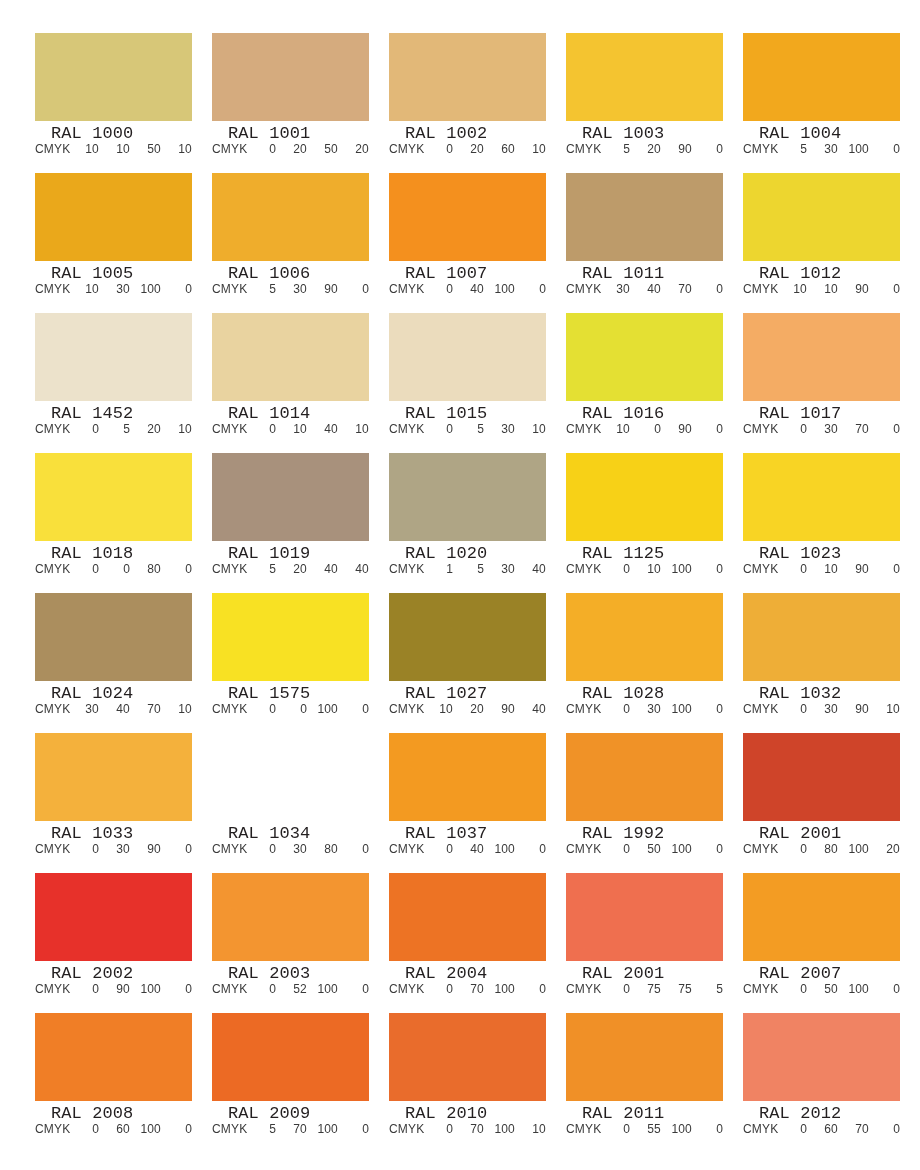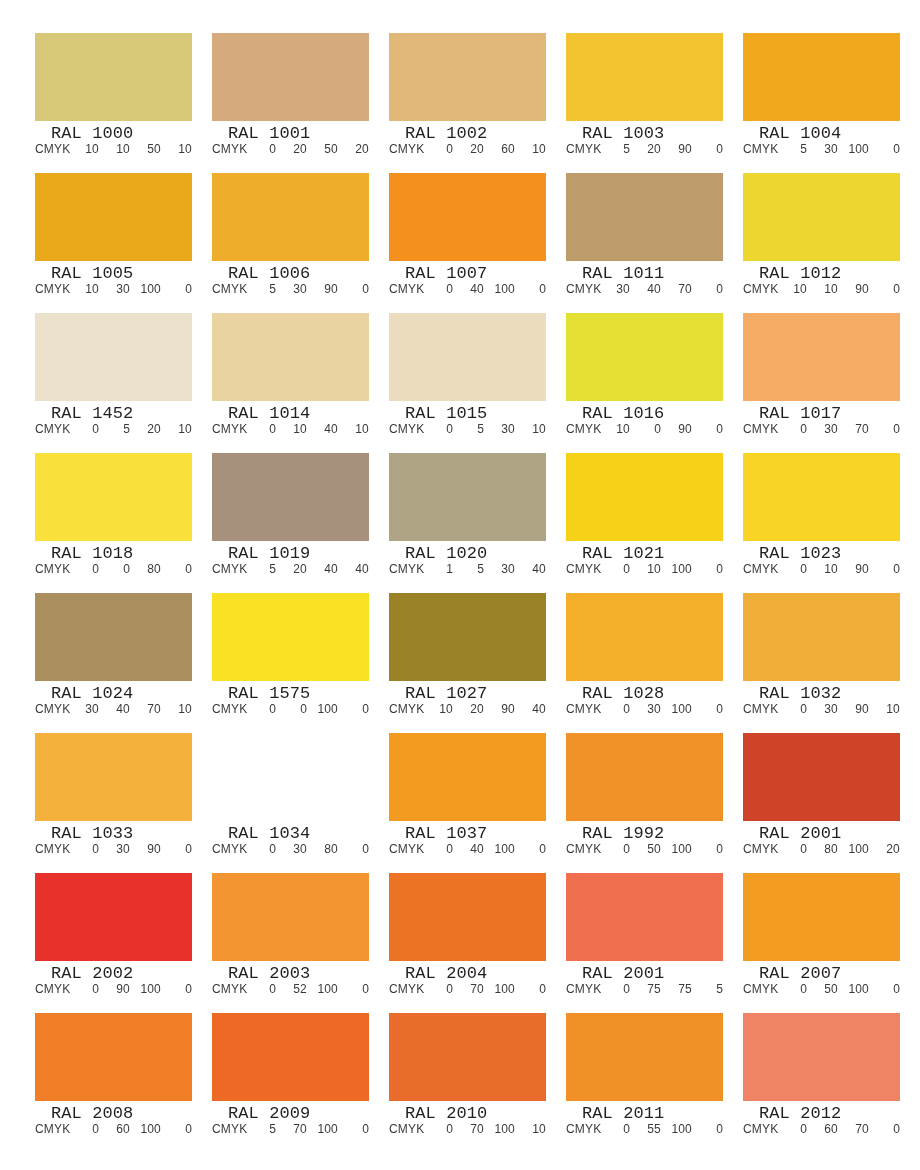--- a/index.html
+++ b/index.html
@@ -275,21 +275,21 @@
         <div class="cmyk-row">
           <span class="cmyk-label">CMYK</span>
           <span class="cmyk-val">1</span>
           <span class="cmyk-val">5</span>
           <span class="cmyk-val">30</span>
           <span class="cmyk-val">40</span>
         </div>
       </div>
       <div class="swatch-cell">
         <div class="swatch-chip" style="background-color: rgb(247, 209, 23);"></div>
-        <div class="swatch-name">RAL 1021</div>
+        <div class="swatch-name">RAL 1125</div>
         <div class="cmyk-row">
           <span class="cmyk-label">CMYK</span>
           <span class="cmyk-val">0</span>
           <span class="cmyk-val">10</span>
           <span class="cmyk-val">100</span>
           <span class="cmyk-val">0</span>
         </div>
       </div>
       <div class="swatch-cell">
         <div class="swatch-chip" style="background-color: rgb(248, 212, 36);"></div>

